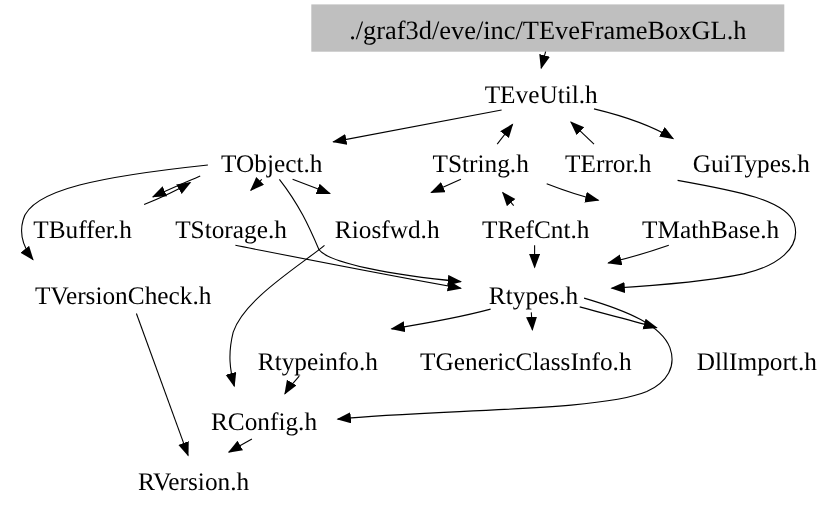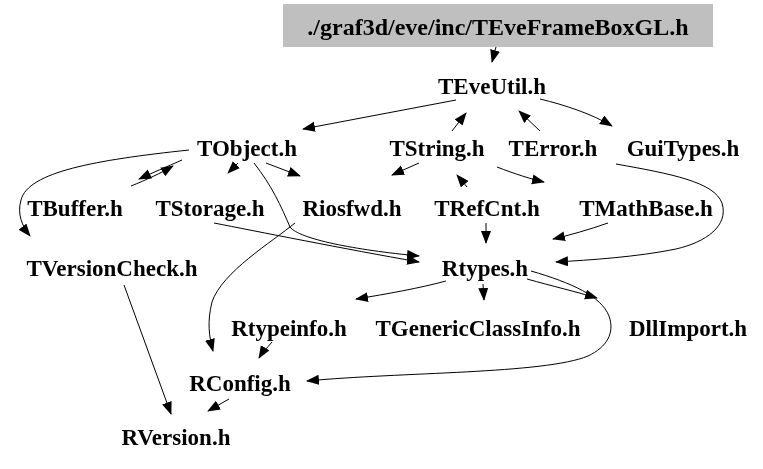--- a/index.html
+++ b/index.html
@@ -1,16 +1,16 @@
 <!DOCTYPE html>
 <html><head>
 <meta charset="utf-8">
 <style>
   html,body{margin:0;padding:0;background:#fff;}
-  .stage{position:relative;width:763px;height:469px;background:#fff;overflow:hidden;font-weight:bold;}
+  .stage{position:relative;width:763px;height:469px;background:#fff;overflow:hidden;}
   svg{display:block;}
   text{font-family:"Liberation Serif","DejaVu Serif",serif;fill:#000;}
   .node{font-size:23px;}
   .title{font-size:24px;}
   .edge{fill:none;stroke:#000;stroke-width:1;}
 </style>
 </head>
 <body>
 
 <div class="stage">

